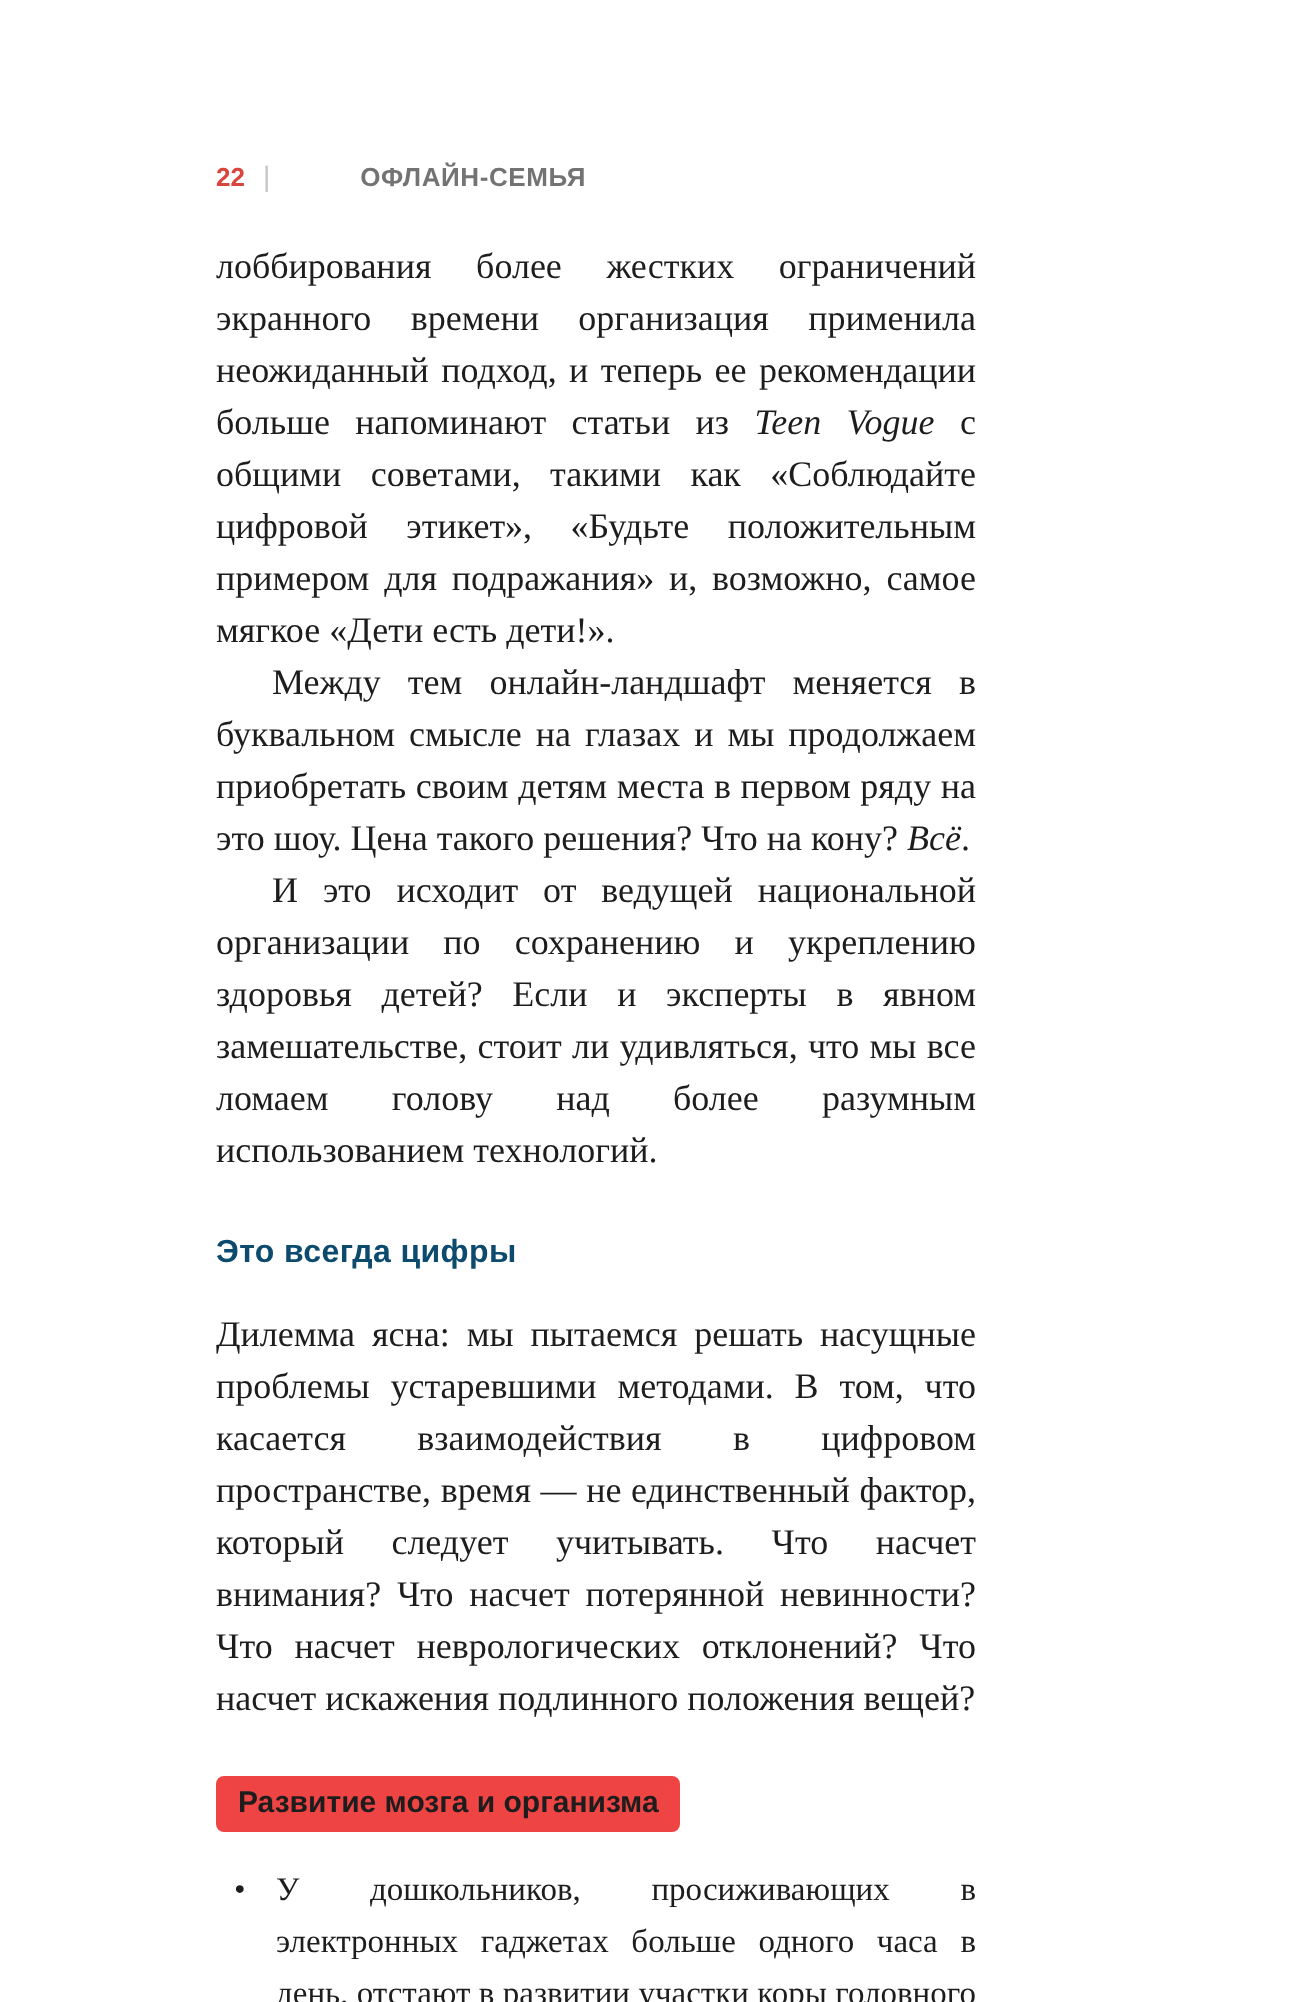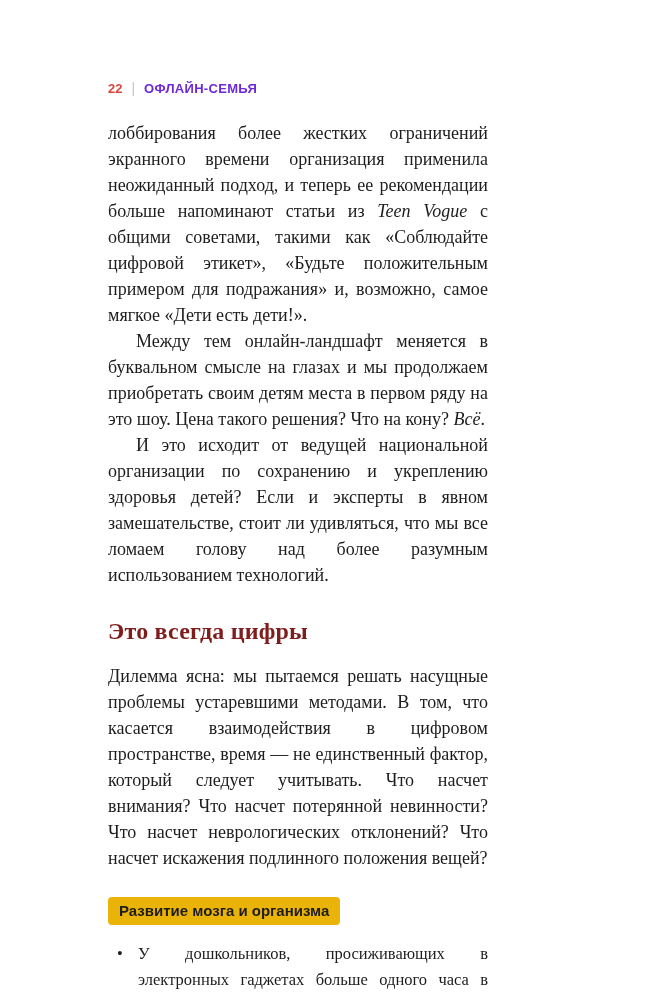--- a/index.html
+++ b/index.html
@@ -22,44 +22,44 @@
     display: flex;
     align-items: baseline;
     gap: 9px;
     font-family: "Liberation Sans", sans-serif;
     font-weight: bold;
     font-size: 13px;
     margin-bottom: 24px;
   }
   .page-number { color: #d9453c; }
   .header-divider { color: #c4c4c4; font-weight: normal; font-size: 14px; }
-  .running-title { color: #6d28d9; letter-spacing: 0.3px; }
+  .running-title { color: #737373; letter-spacing: 0.3px; margin-left: 36px; }
 
   
   .body-text p {
     font-size: 18px;
     line-height: 26px;
     text-align: justify;
     hyphens: auto;
   }
   .body-text p.indent { text-indent: 28px; }
   em { font-style: italic; }
 
   h2.section-heading {
-    font-family: Liberation Serif, serif;
+    font-family: Liberation Sans, sans-serif;
     font-weight: bold;
-    font-size: 24px;
-    color: #7f1d1d;
+    font-size: 16px;
+    color: #0c4a6e;
     margin: 30px 0 18px 0;
     letter-spacing: 0.2px;
   }
 
   .subsection-label {
     display: inline-block;
-    background: #eab308;
+    background: #ef4444;
     border-radius: 4px;
     padding: 5px 11px 6px 11px;
     font-family: "Liberation Sans", sans-serif;
     font-weight: bold;
     font-size: 15px;
     color: #1d1d1d;
     margin: 26px 12px 14px 0;
   }
 
   ul.bullet-list { list-style: none; margin-top: 2px; }

